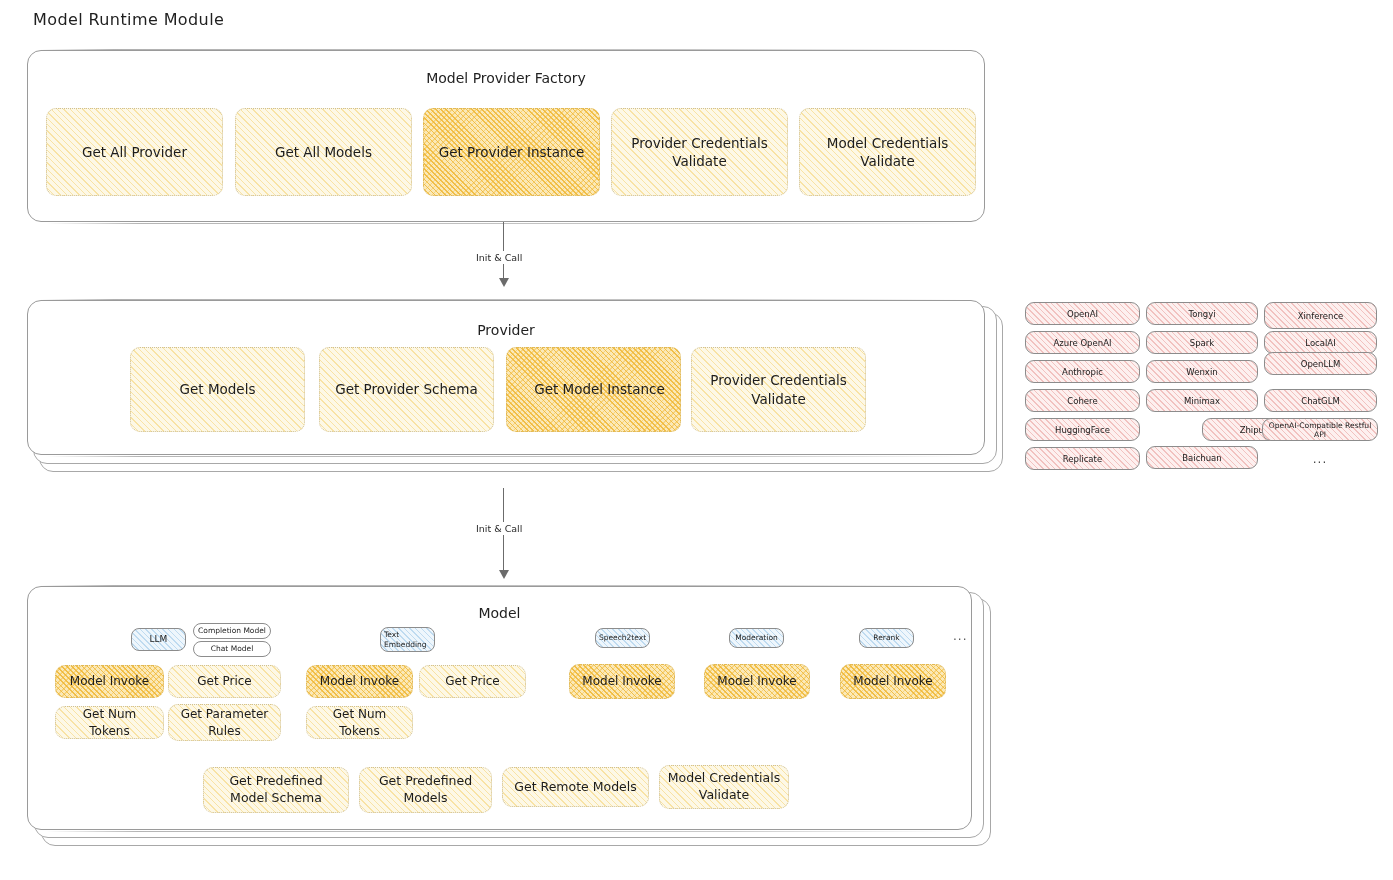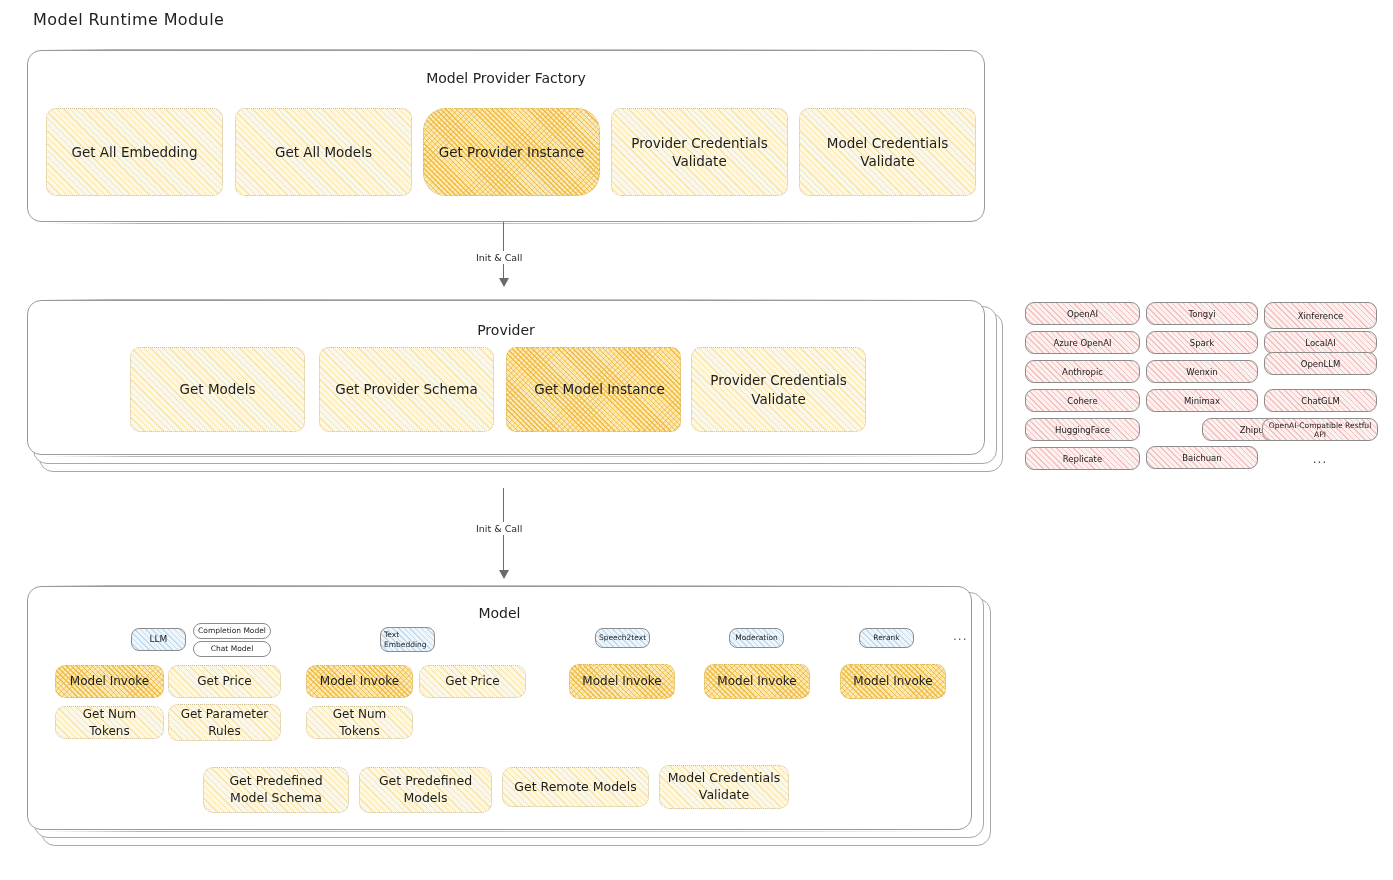--- a/index.html
+++ b/index.html
@@ -184,23 +184,23 @@
 </head>
 <body>
 
 <div class="canvas">
 
   <div class="page-title">Model Runtime Module</div>
 
   <div class="sect" style="left:27px; top:50px; width:958px; height:172px;">
     <div class="sect-title" style="top:19px;">Model Provider Factory</div>
 
-    <div class="node" style="left:18px; top:57px; width:177px; height:88px;">Get All Embedding</div>
+    <div class="node" style="left:18px; top:57px; width:177px; height:88px;">Get All Provider</div>
     <div class="node" style="left:207px; top:57px; width:177px; height:88px;">Get All Models</div>
-    <div class="node hl" style="left:395px; top:57px; width:177px; height:88px;border-radius:23px;">Get Provider Instance</div>
+    <div class="node hl" style="left:395px; top:57px; width:177px; height:88px;">Get Provider Instance</div>
     <div class="node" style="left:583px; top:57px; width:177px; height:88px;">Provider Credentials Validate</div>
     <div class="node" style="left:771px; top:57px; width:177px; height:88px;">Model Credentials Validate</div>
   </div>
 
   <div class="arrow-line" style="left:503px; top:222px; height:60px;"></div>
   <div class="arrow-head" style="left:498.5px; top:278px;"></div>
   <div class="arrow-label" style="left:472px; top:251px;">Init &amp; Call</div>
 
   <div class="deck-layer" style="left:39px; top:312px; width:964px; height:160px;"></div>
   <div class="deck-layer" style="left:33px; top:306px; width:964px; height:158px;"></div>

